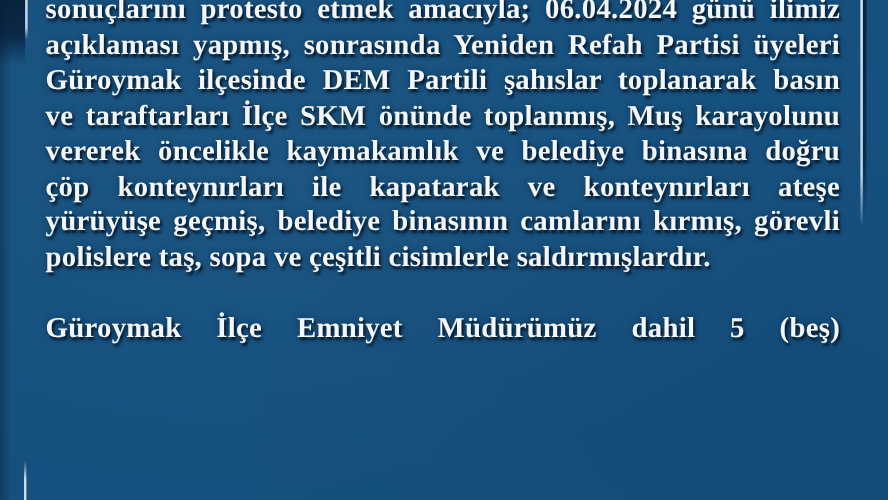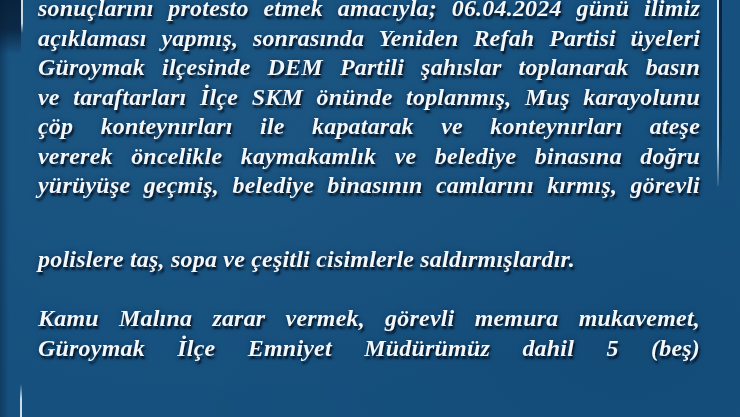--- a/index.html
+++ b/index.html
@@ -12,21 +12,20 @@
     font-family: "Liberation Serif", "DejaVu Serif", serif;
   }
   .canvas {
     position: absolute;
     inset: 0;
     overflow: hidden;
     background:
       radial-gradient(ellipse 900px 500px at 30% 30%, rgba(255,255,255,0.03), rgba(0,0,0,0) 60%),
       radial-gradient(ellipse 700px 400px at 85% 85%, rgba(0,10,30,0.06), rgba(0,0,0,0) 65%),
       #15507e;
-    font-style: italic;
   }
   .text-block {
     position: absolute;
     left: 38px;
     top: -6px;
     width: 662px;
     color: #f3f7fa;
     font-weight: bold;
     font-size: 24px;
     line-height: 29.5px;
@@ -36,21 +35,21 @@
       0 0 5px rgba(7, 31, 56, 0.55);
   }
   .para { margin: 0 0 30px 0; }
   .para:last-child { margin-bottom: 0; }
   .line {
     text-align: justify;
     text-align-last: justify;
     text-justify: inter-word;
     white-space: normal;
   }
-  .line.flush { text-align-last: left; margin-top: 44px; }
+  .line.flush { text-align-last: left; }
 
   
   .deco { position: absolute; pointer-events: none; }
   .left-edge-shade {
     left: 0; top: 0; width: 9px; height: 100%;
     background: linear-gradient(90deg, rgba(6,28,52,0.38), rgba(6,28,52,0));
   }
   .corner-dark {
     left: 0; top: 0; width: 21px; height: 54px;
     background: linear-gradient(180deg, rgba(6,28,52,0.88) 0%, rgba(6,28,52,0.75) 55%, rgba(6,28,52,0) 100%);
@@ -76,27 +75,26 @@
 <body>
 
 <div class="canvas">
 
   <div class="text-block">
       <div class="para">
         <div class="line">sonuçlarını protesto etmek amacıyla; 06.04.2024 günü ilimiz</div>
         <div class="line">açıklaması yapmış, sonrasında Yeniden Refah Partisi üyeleri</div>
         <div class="line">Güroymak ilçesinde DEM Partili şahıslar toplanarak basın</div>
         <div class="line">ve taraftarları İlçe SKM önünde toplanmış, Muş karayolunu</div>
+        <div class="line">vererek öncelikle kaymakamlık ve belediye binasına doğru</div>
         <div class="line">çöp konteynırları ile kapatarak ve konteynırları ateşe</div>
-        <div class="line">vererek öncelikle kaymakamlık ve belediye binasına doğru</div>
         <div class="line">yürüyüşe geçmiş, belediye binasının camlarını kırmış, görevli</div>
         <div class="line flush">polislere taş, sopa ve çeşitli cisimlerle saldırmışlardır.</div>
       </div>
       <div class="para">
-        <div class="line">Kamu Malına zarar vermek, görevli memura mukavemet,</div>
         <div class="line">Güroymak İlçe Emniyet Müdürümüz dahil 5 (beş)</div>
       </div>
     </div>
 
   <div class="deco left-edge-shade"></div>
   <div class="deco corner-dark"></div>
   <div class="deco line-top-left"></div>
   <div class="deco line-bottom-left"></div>
   <div class="deco line-right-dark"></div>
   <div class="deco line-right-light"></div>

